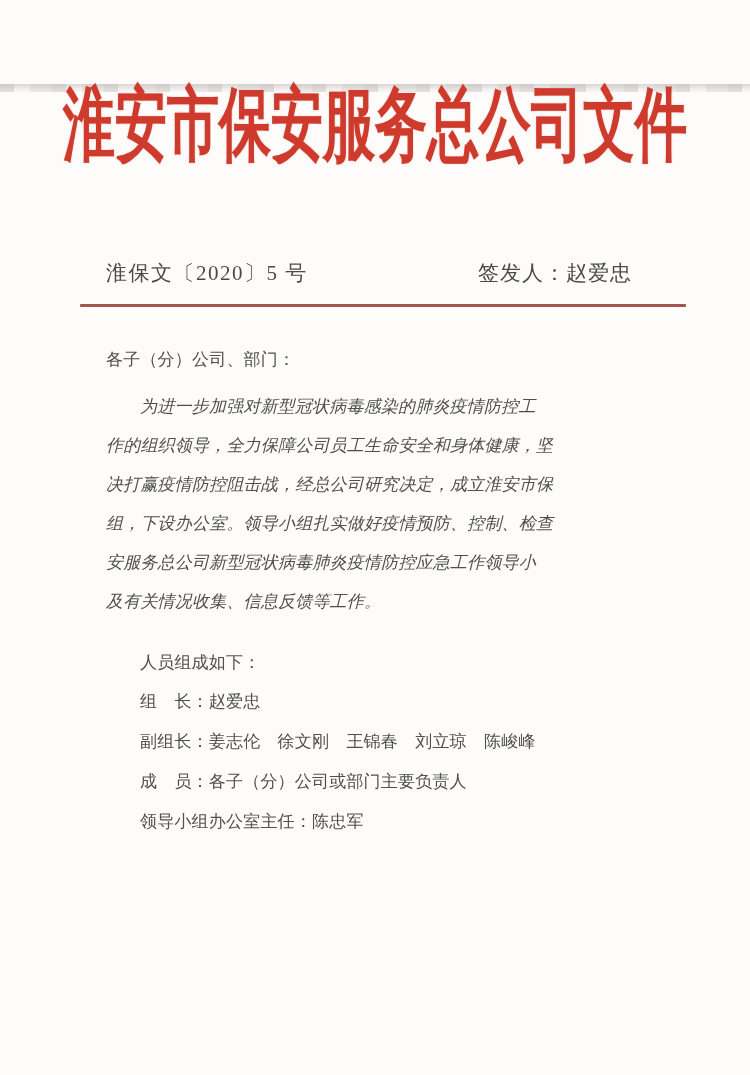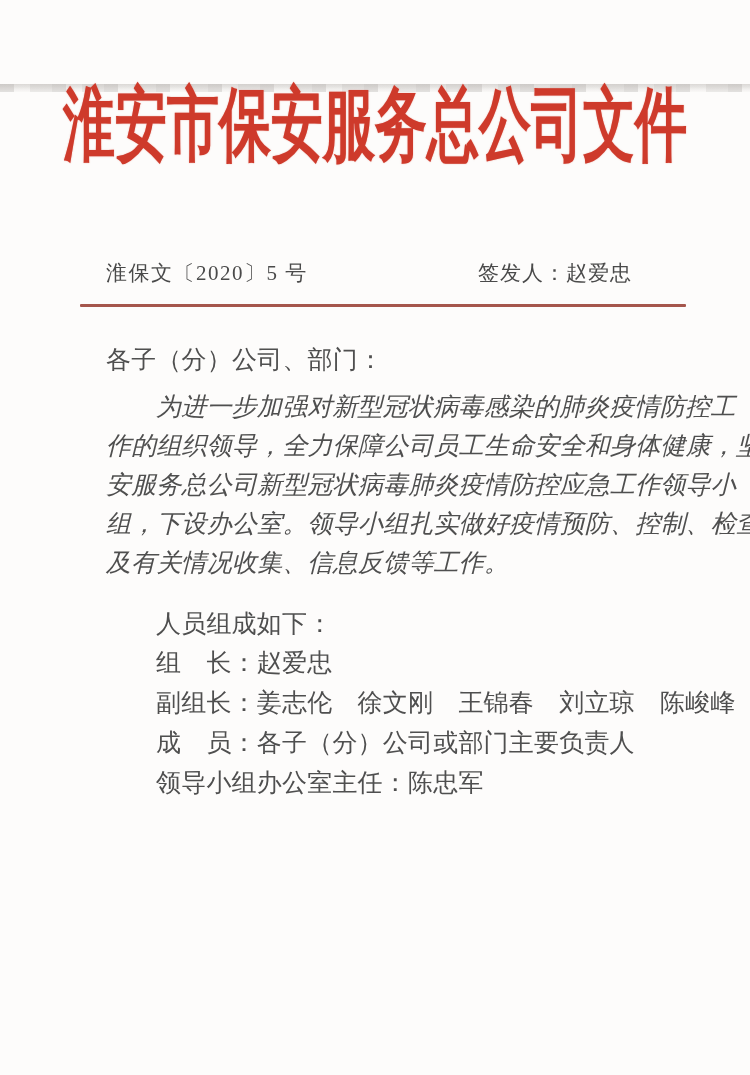--- a/index.html
+++ b/index.html
@@ -86,21 +86,21 @@
     font-size: 29px;
     line-height: 42px;
     font-weight: 700;
     color: #272727;
     letter-spacing: 0.5px;
   }
 
   
   .body-text {
     margin: 34px 100px 0 106px;
-    font-size: 25px;
+    font-size: 17px;
     color: #4f4f4f;
     letter-spacing: 0.2px;
   }
   .salutation {
     line-height: 38px;
   }
   .paragraph {
     margin-top: 8px;
     line-height: 39px;
     font-style: italic;
@@ -140,22 +140,23 @@
   <div class="red-rule"></div>
 
 
   <div class="body-text">
 
     <div class="salutation">各子（分）公司、部门：</div>
 
     <div class="paragraph">
       <div class="pline first">为进一步加强对新型冠状病毒感染的肺炎疫情防控工</div>
       <div class="pline">作的组织领导，全力保障公司员工生命安全和身体健康，坚</div>
+      <div class="pline">决打赢疫情防控阻击战，经总公司研究决定，成立淮安市保</div>
+      <div class="pline">组，下设办公室。领导小组扎实做好疫情预防、控制、检查</div>
       <div class="pline">安服务总公司新型冠状病毒肺炎疫情防控应急工作领导小</div>
-      <div class="pline">组，下设办公室。领导小组扎实做好疫情预防、控制、检查</div>
       <div class="pline">及有关情况收集、信息反馈等工作。</div>
     </div>
 
     <div class="roster-intro">人员组成如下：</div>
 
     <div class="roster">
       <div class="rline">组　长：赵爱忠</div>
       <div class="rline">副组长：姜志伦　徐文刚　王锦春　刘立琼　陈峻峰</div>
       <div class="rline">成　员：各子（分）公司或部门主要负责人</div>
       <div class="rline">领导小组办公室主任：陈忠军</div>

